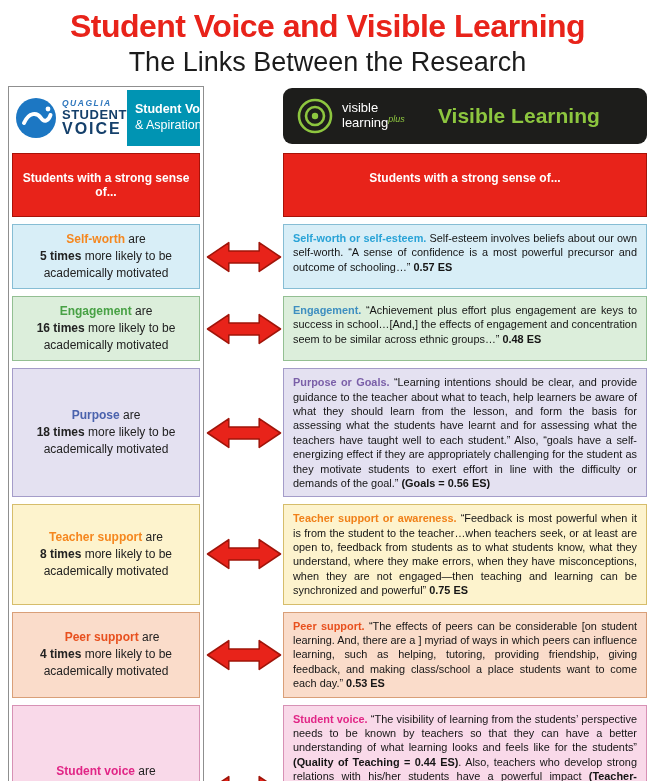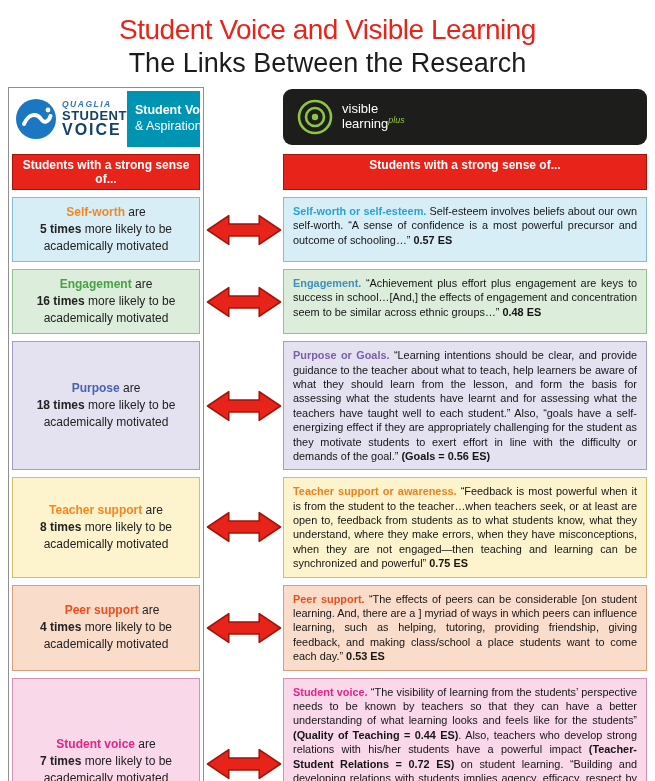--- a/index.html
+++ b/index.html
@@ -2,22 +2,22 @@
 <html style="--red: #e8231a; --teal: #0094b3; --navy: #15406b; --blue: #2f77bd; --green: #8dc63f;"><head>
 <meta charset="utf-8">
 <style>
   html,body{margin:0;padding:0;background:#fff;}
   .page{
     width:655px;min-height:781px;box-sizing:border-box;
     padding:6px 8px 10px;background:#fff;position:relative;
     font-family:"Liberation Sans",sans-serif;color:#1a1a1a;
   }
   .title{
-    margin:8px 0 0;text-align:center;color:var(--red,#e8231a);
-    font-size:28px;font-weight:normal;letter-spacing:-0.5px;
+    margin:2px 0 0;text-align:center;color:var(--red,#e8231a);
+    font-size:32px;font-weight:bold;letter-spacing:-0.5px;
   }
   .subtitle{
     margin:2px 0 8px;text-align:center;color:#1c1c1c;
     font-size:27px;font-weight:normal;
   }
   .grid{
     display:grid;grid-template-columns:196px 79px 364px;
     row-gap:7px;column-gap:0;position:relative;
   }
   .left-outline{grid-column:1;grid-row:1/9;border:1px solid #8f8f8f;pointer-events:none;}
@@ -40,21 +40,21 @@
     grid-column:3;grid-row:1;background:#1d1d1b;border-radius:9px;height:56px;
     display:flex;align-items:center;padding:12px 14px;box-sizing:border-box;
     margin-top:2px;
   }
   .vl-wordmark{display:flex;flex-direction:column;justify-content:center;margin-left:9px;line-height:1.08;}
   .vl-wordmark span{color:#fff;font-size:13px;}
   .vl-plus{color:var(--green,#8dc63f);font-size:9px;font-style:italic;}
   .vl-title{flex:1;text-align:center;color:var(--green,#8dc63f);font-weight:bold;font-size:21px;}
   .band{
     background:var(--red,#e8231a);border:1px solid #a81208;color:#fff;
-    font-weight:bold;font-size:12px;text-align:center;padding:3px 0;
+    font-weight:bold;font-size:12px;text-align:center;padding:17px 0;
   }
   .band-left{grid-column:1;grid-row:2;margin:0 4px;}
   .band-right{grid-column:3;grid-row:2;}
   .cell{border:1px solid #999;box-sizing:border-box;}
   .box-left{
     margin:0 4px;display:flex;align-items:center;justify-content:center;
     text-align:center;padding:6px 4px;font-size:12px;line-height:1.42;color:#222;
   }
   .box-right{
     padding:6px 9px;font-size:10.9px;line-height:1.32;text-align:justify;color:#151515;
@@ -92,20 +92,21 @@
     <div class="hdr-right">
       <svg width="36" height="36" viewBox="0 0 36 36">
         <circle cx="18" cy="18" r="16" fill="none" stroke="#8dc63f" stroke-width="2.6"></circle>
         <circle cx="18" cy="18" r="9" fill="none" stroke="#8dc63f" stroke-width="2.6"></circle>
         <circle cx="18" cy="18" r="3.2" fill="#8dc63f"></circle>
       </svg>
       <div class="vl-wordmark">
         <span>visible</span>
         <span><span>learning</span><sup class="vl-plus">plus</sup></span>
       </div>
+      <div class="vl-title">Visible Learning</div>
     </div>
 
     <div class="band band-left">Students with a strong sense of...</div>
     <div class="band band-right">Students with a strong sense of...</div>
 
   <div class="cell box-left" style="grid-area: 3 / 1; background: rgb(216, 238, 247); border-color: rgb(134, 189, 212);">
         <div><span class="b" style="color: rgb(245, 135, 31);">Self-worth</span><span> are</span><br><span class="b">5 times</span><span> more likely to be</span><br><span>academically motivated</span></div>
       </div>
       <div class="arrow-cell" style="grid-area: 3 / 2;">
         <svg width="76" height="36" viewBox="0 0 100 46">

